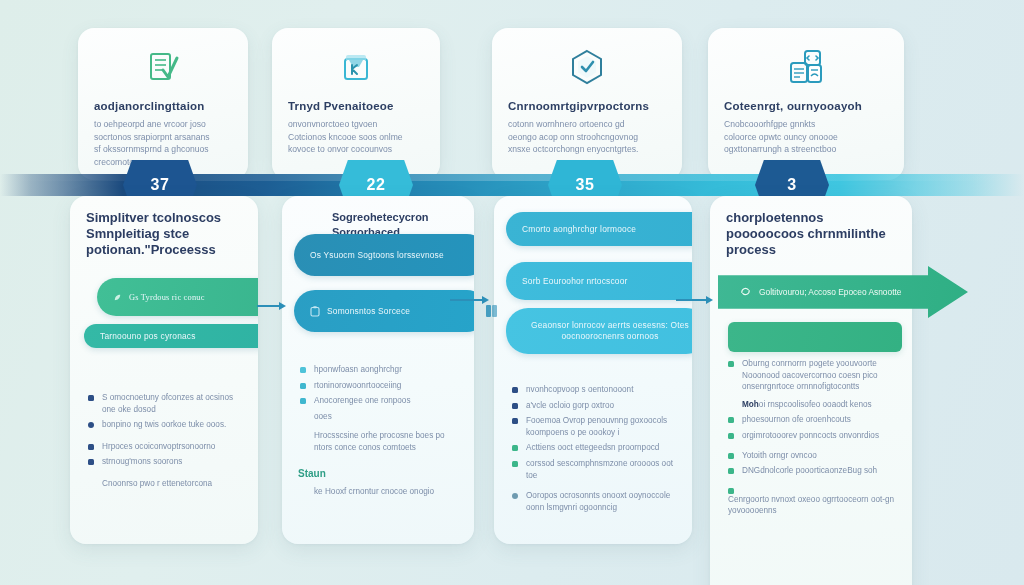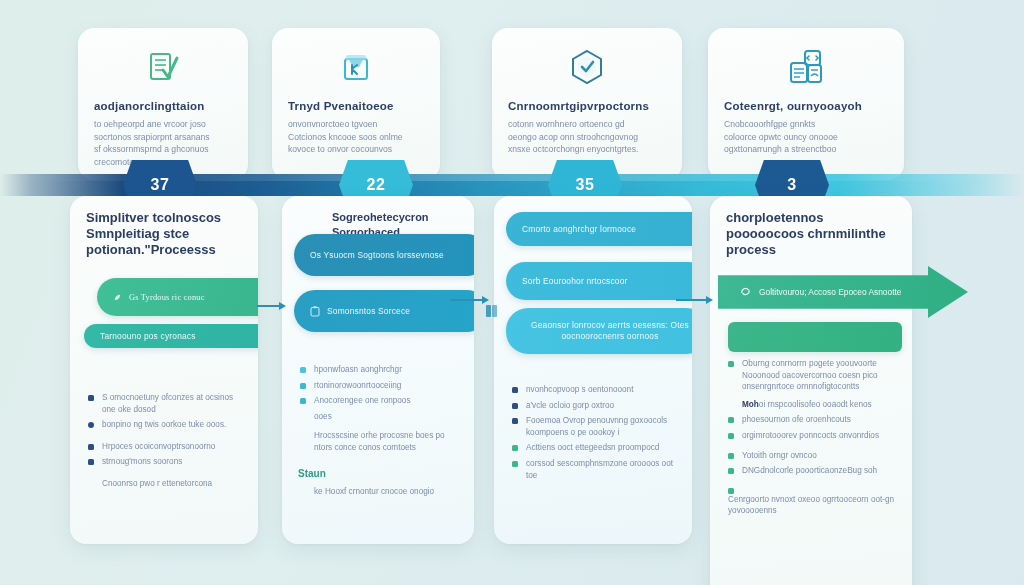--- a/index.html
+++ b/index.html
@@ -301,20 +301,24 @@
           <span class="tx">Fooemoa Ovrop penouvnng goxoocols koompoens o pe oookoy i</span>
         </div>
       <div class="bl" style="">
           <span class="sq" style="background:#3cb68a;"></span>
           <span class="tx">Acttiens ooct ettegeedsn proornpocd</span>
         </div>
       <div class="bl">
           <span class="sq" style="background:#3cb68a;"></span>
           <span class="tx">corssod sescomphnsmzone oroooos oot toe</span>
         </div>
+      <div class="bl" style="margin-top:9px;">
+          <span class="dot" style="background:#6f9bb0;"></span>
+          <span class="tx">Ooropos ocrosonnts onooxt ooynoccole oonn lsmgvnri ogoonncig</span>
+        </div>
     </div>
   </div>
 
   <div class="panel p4">
     <div class="panel-head">chorploetennos pooooocoos chrnmilinthe process</div>
     <div class="bullets" style="top:162px;">
       <div class="bl">
           <span class="sq" style="background:#3cb68a;"></span>
           <span class="tx">Oburng conrnorrn pogete yoouvoorte Nooonood oacovercornoo coesn pico onsenrgnrtoce ornnnofigtocontts</span>
         </div>

